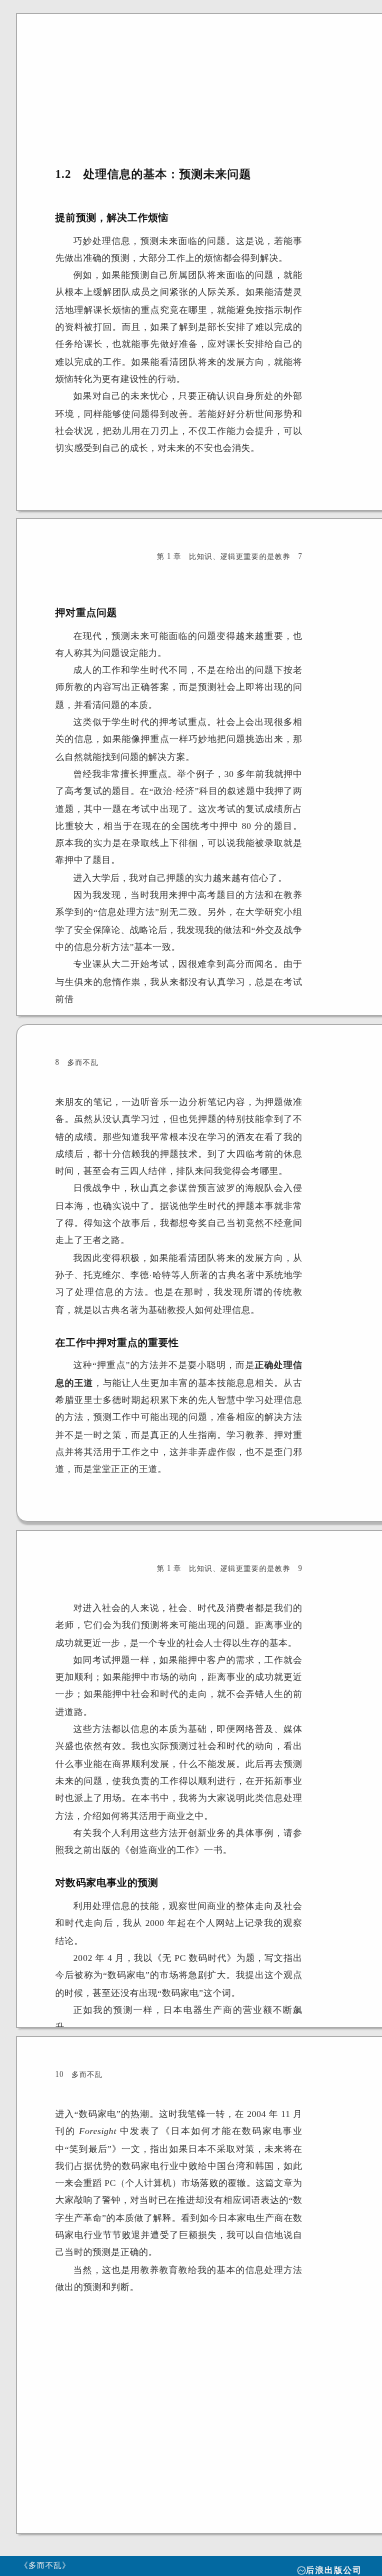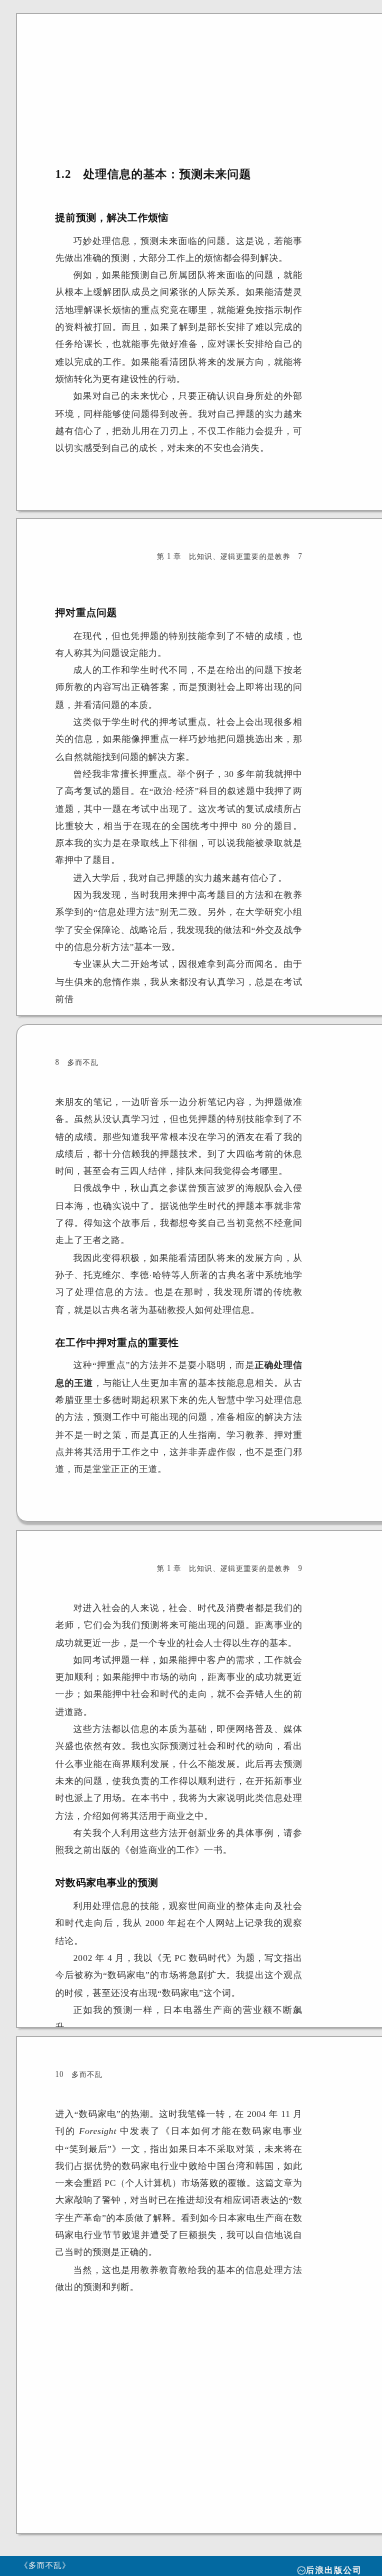--- a/index.html
+++ b/index.html
@@ -58,28 +58,28 @@
 </head>
 <body>
 
 <div id="pages-root">
     <div class="page" style="top: 13px;">
       <div class="content">
         <div class="h1">1.2　处理信息的基本：预测未来问题</div>
         <div class="h2 tight">提前预测，解决工作烦恼</div>
         <p class="para">巧妙处理信息，预测未来面临的问题。这是说，若能事先做出准确的预测，大部分工作上的烦恼都会得到解决。</p>
         <p class="para">例如，如果能预测自己所属团队将来面临的问题，就能从根本上缓解团队成员之间紧张的人际关系。如果能清楚灵活地理解课长烦恼的重点究竟在哪里，就能避免按指示制作的资料被打回。而且，如果了解到是部长安排了难以完成的任务给课长，也就能事先做好准备，应对课长安排给自己的难以完成的工作。如果能看清团队将来的发展方向，就能将烦恼转化为更有建设性的行动。</p>
-        <p class="para">如果对自己的未来忧心，只要正确认识自身所处的外部环境，同样能够使问题得到改善。我对自己押题的实力越来越有信心了，把劲儿用在刀刃上，不仅工作能力会提升，可以切实感受到自己的成长，对未来的不安也会消失。</p>
+        <p class="para">如果对自己的未来忧心，只要正确认识自身所处的外部环境，同样能够使问题得到改善。若能好好分析世间形势和社会状况，把劲儿用在刀刃上，不仅工作能力会提升，可以切实感受到自己的成长，对未来的不安也会消失。</p>
       </div>
     </div>
     <div class="page" style="top: 518px;">
       <div class="running-header right">第 1 章　比知识、逻辑更重要的是教养　7</div>
       <div class="content">
         <div class="h2 tight">押对重点问题</div>
-        <p class="para">在现代，但也凭押题的特别技能拿到了不错的成绩，也有人称其为问题设定能力。</p>
+        <p class="para">在现代，预测未来可能面临的问题变得越来越重要，也有人称其为问题设定能力。</p>
         <p class="para">成人的工作和学生时代不同，不是在给出的问题下按老师所教的内容写出正确答案，而是预测社会上即将出现的问题，并看清问题的本质。</p>
         <p class="para">这类似于学生时代的押考试重点。社会上会出现很多相关的信息，如果能像押重点一样巧妙地把问题挑选出来，那么自然就能找到问题的解决方案。</p>
         <p class="para">曾经我非常擅长押重点。举个例子，30 多年前我就押中了高考复试的题目。在“政治·经济”科目的叙述题中我押了两道题，其中一题在考试中出现了。这次考试的复试成绩所占比重较大，相当于在现在的全国统考中押中 80 分的题目。原本我的实力是在录取线上下徘徊，可以说我能被录取就是靠押中了题目。</p>
         <p class="para">进入大学后，我对自己押题的实力越来越有信心了。</p>
         <p class="para">因为我发现，当时我用来押中高考题目的方法和在教养系学到的“信息处理方法”别无二致。另外，在大学研究小组学了安全保障论、战略论后，我发现我的做法和“外交及战争中的信息分析方法”基本一致。</p>
         <p class="para">专业课从大二开始考试，因很难拿到高分而闻名。由于与生俱来的怠惰作祟，我从来都没有认真学习，总是在考试前借</p>
       </div>
     </div>
     <div class="page" style="top: 1024px; border-radius: 11px;">
       <div class="running-header left">8　多而不乱</div>

